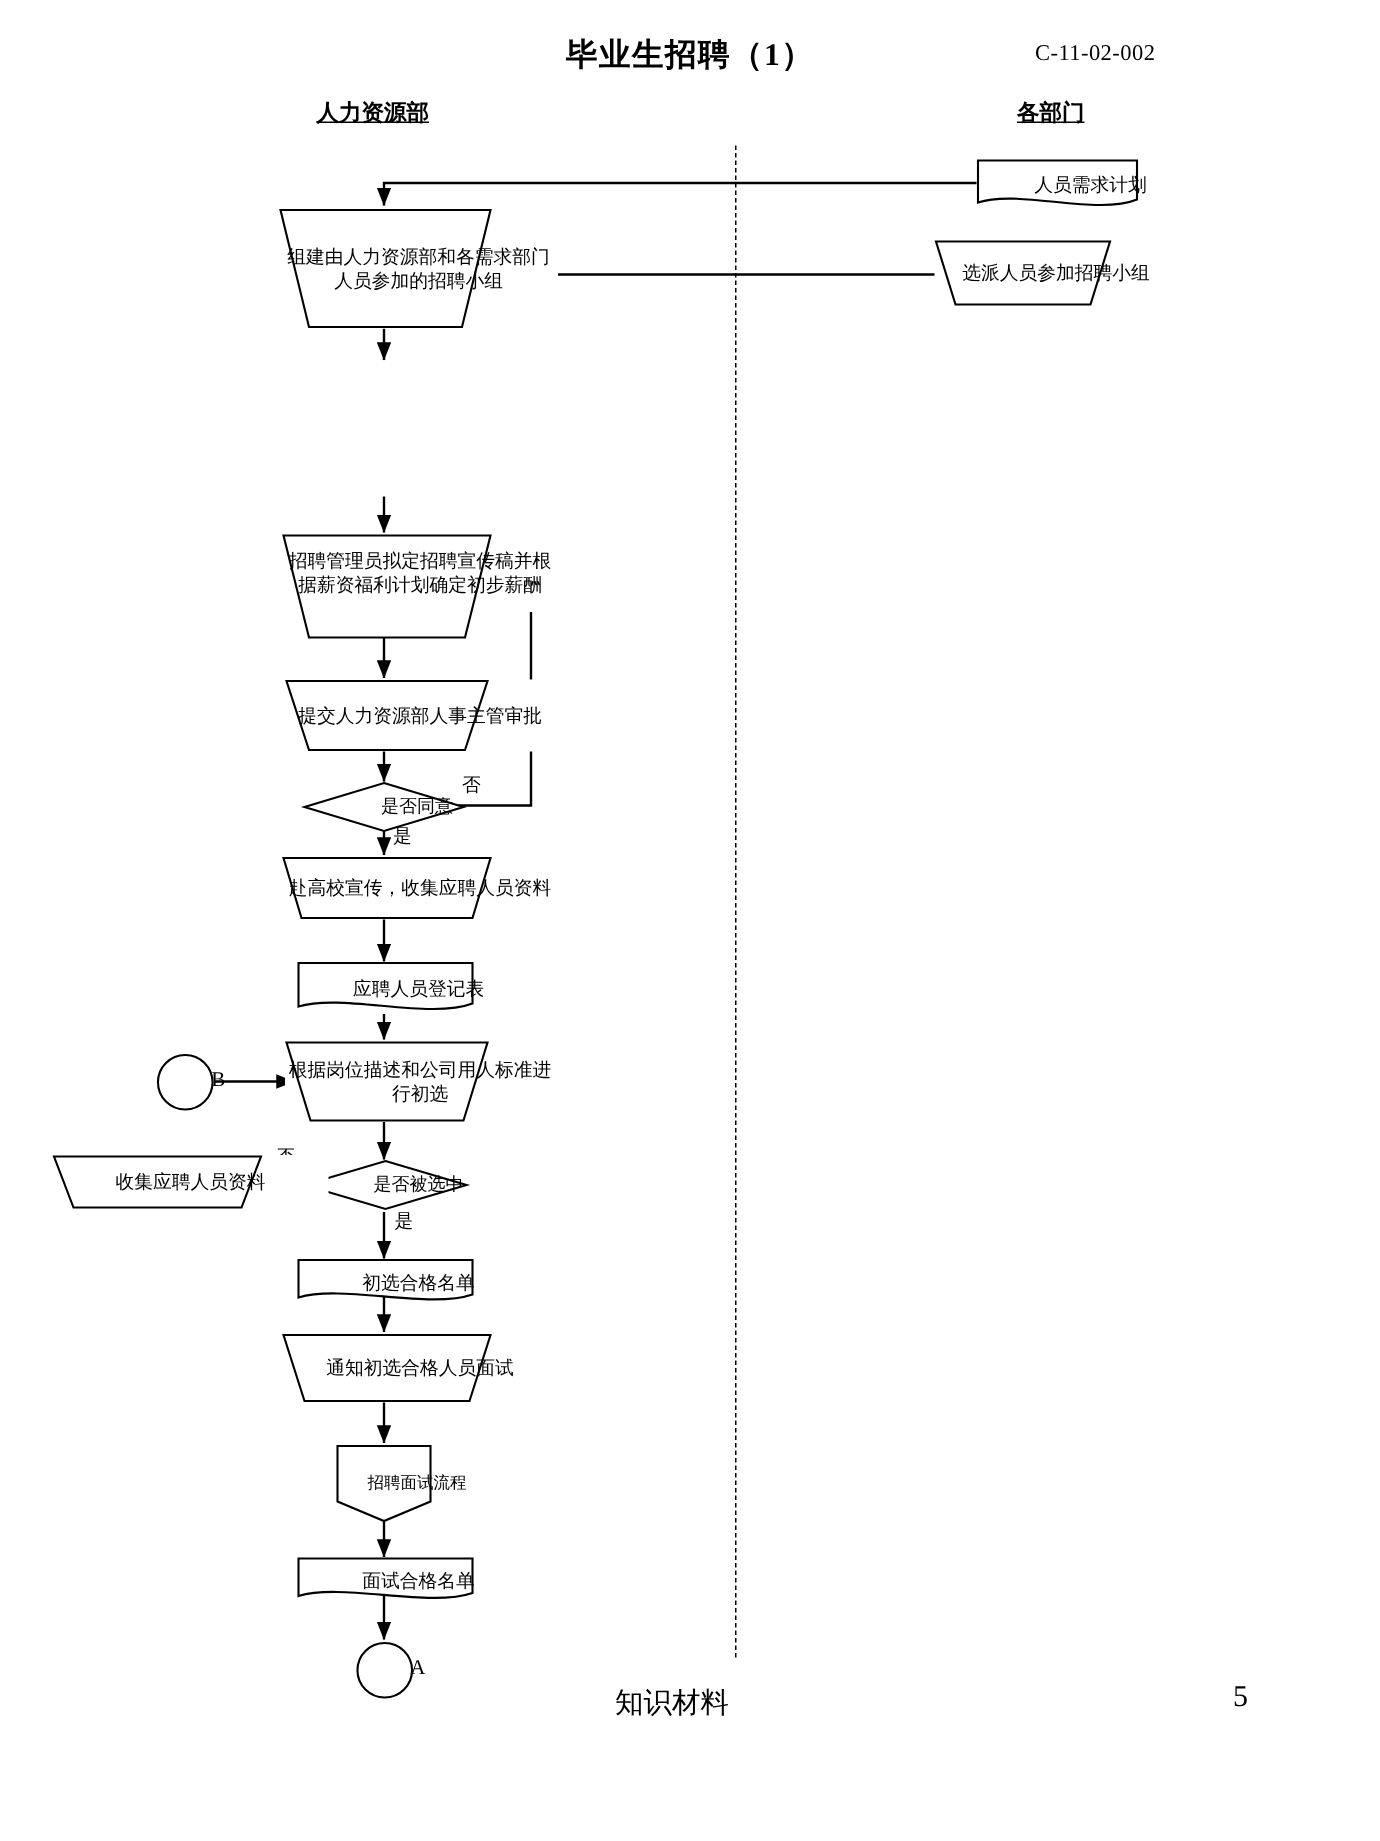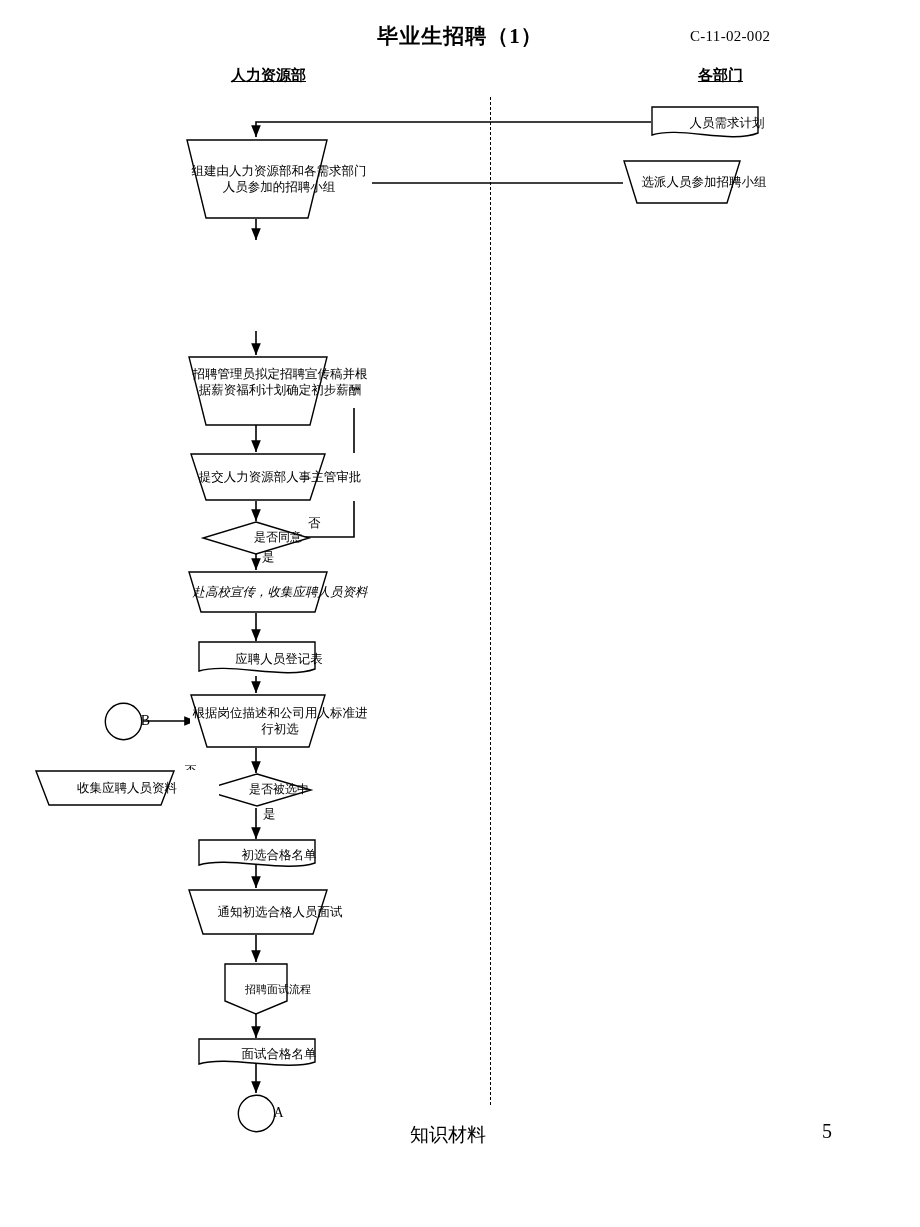--- a/index.html
+++ b/index.html
@@ -33,21 +33,20 @@
     left: 690px; top: 28px;
     font-size: 15px;
     font-family: "Liberation Serif", serif;
     letter-spacing: 0.3px;
   }
   .lane-title {
     font-size: 15px;
     font-weight: bold;
     text-decoration: underline;
     white-space: nowrap;
-    margin-left: 20px;
   }
   #lane-hr  { left: 211px; top: 66px; }
   #lane-dep { left: 678px; top: 66px; }
 
   
   #footer-text {
     left: 410px; top: 1122px;
     font-size: 19px;
   }
   #footer-page {
@@ -195,21 +194,21 @@
     <div class="shape-label">提交人力资源部人事主管审批</div>
   </div>
 
   <div class="shape-wrap diamond" style="left:202px; top:521px; width:108px; height:34px;">
     <svg width="108" height="34" viewBox="0 0 108 34" xmlns="http://www.w3.org/2000/svg">
       <path d="M54,1 L107,17 L54,33 L1,17 Z" fill="#fff" stroke="#000" stroke-width="1.4"></path>
     </svg>
     <div class="shape-label small">是否同意</div>
   </div>
 
-  <div class="shape-wrap trap" style="left:188px; top:571px; width:140px; height:42px;font-style:italic;">
+  <div class="shape-wrap trap" style="left:188px; top:571px; width:140px; height:42px;">
     <svg width="140" height="42" viewBox="0 0 140 42" xmlns="http://www.w3.org/2000/svg">
       <path d="M1,1 L139,1 L127,41 L13,41 Z" fill="#fff" stroke="#000" stroke-width="1.4"></path>
     </svg>
     <div class="shape-label">赴高校宣传，收集应聘人员资料</div>
   </div>
 
   <div class="shape-wrap doc" style="left:198px; top:641px; width:118px; height:36px;">
     <svg width="118" height="36" viewBox="0 0 118 36" xmlns="http://www.w3.org/2000/svg">
       <path d="M1,1 L117,1 L117,28 C88,39 30,21 1,30 Z" fill="#fff" stroke="#000" stroke-width="1.4"></path>
     </svg>

